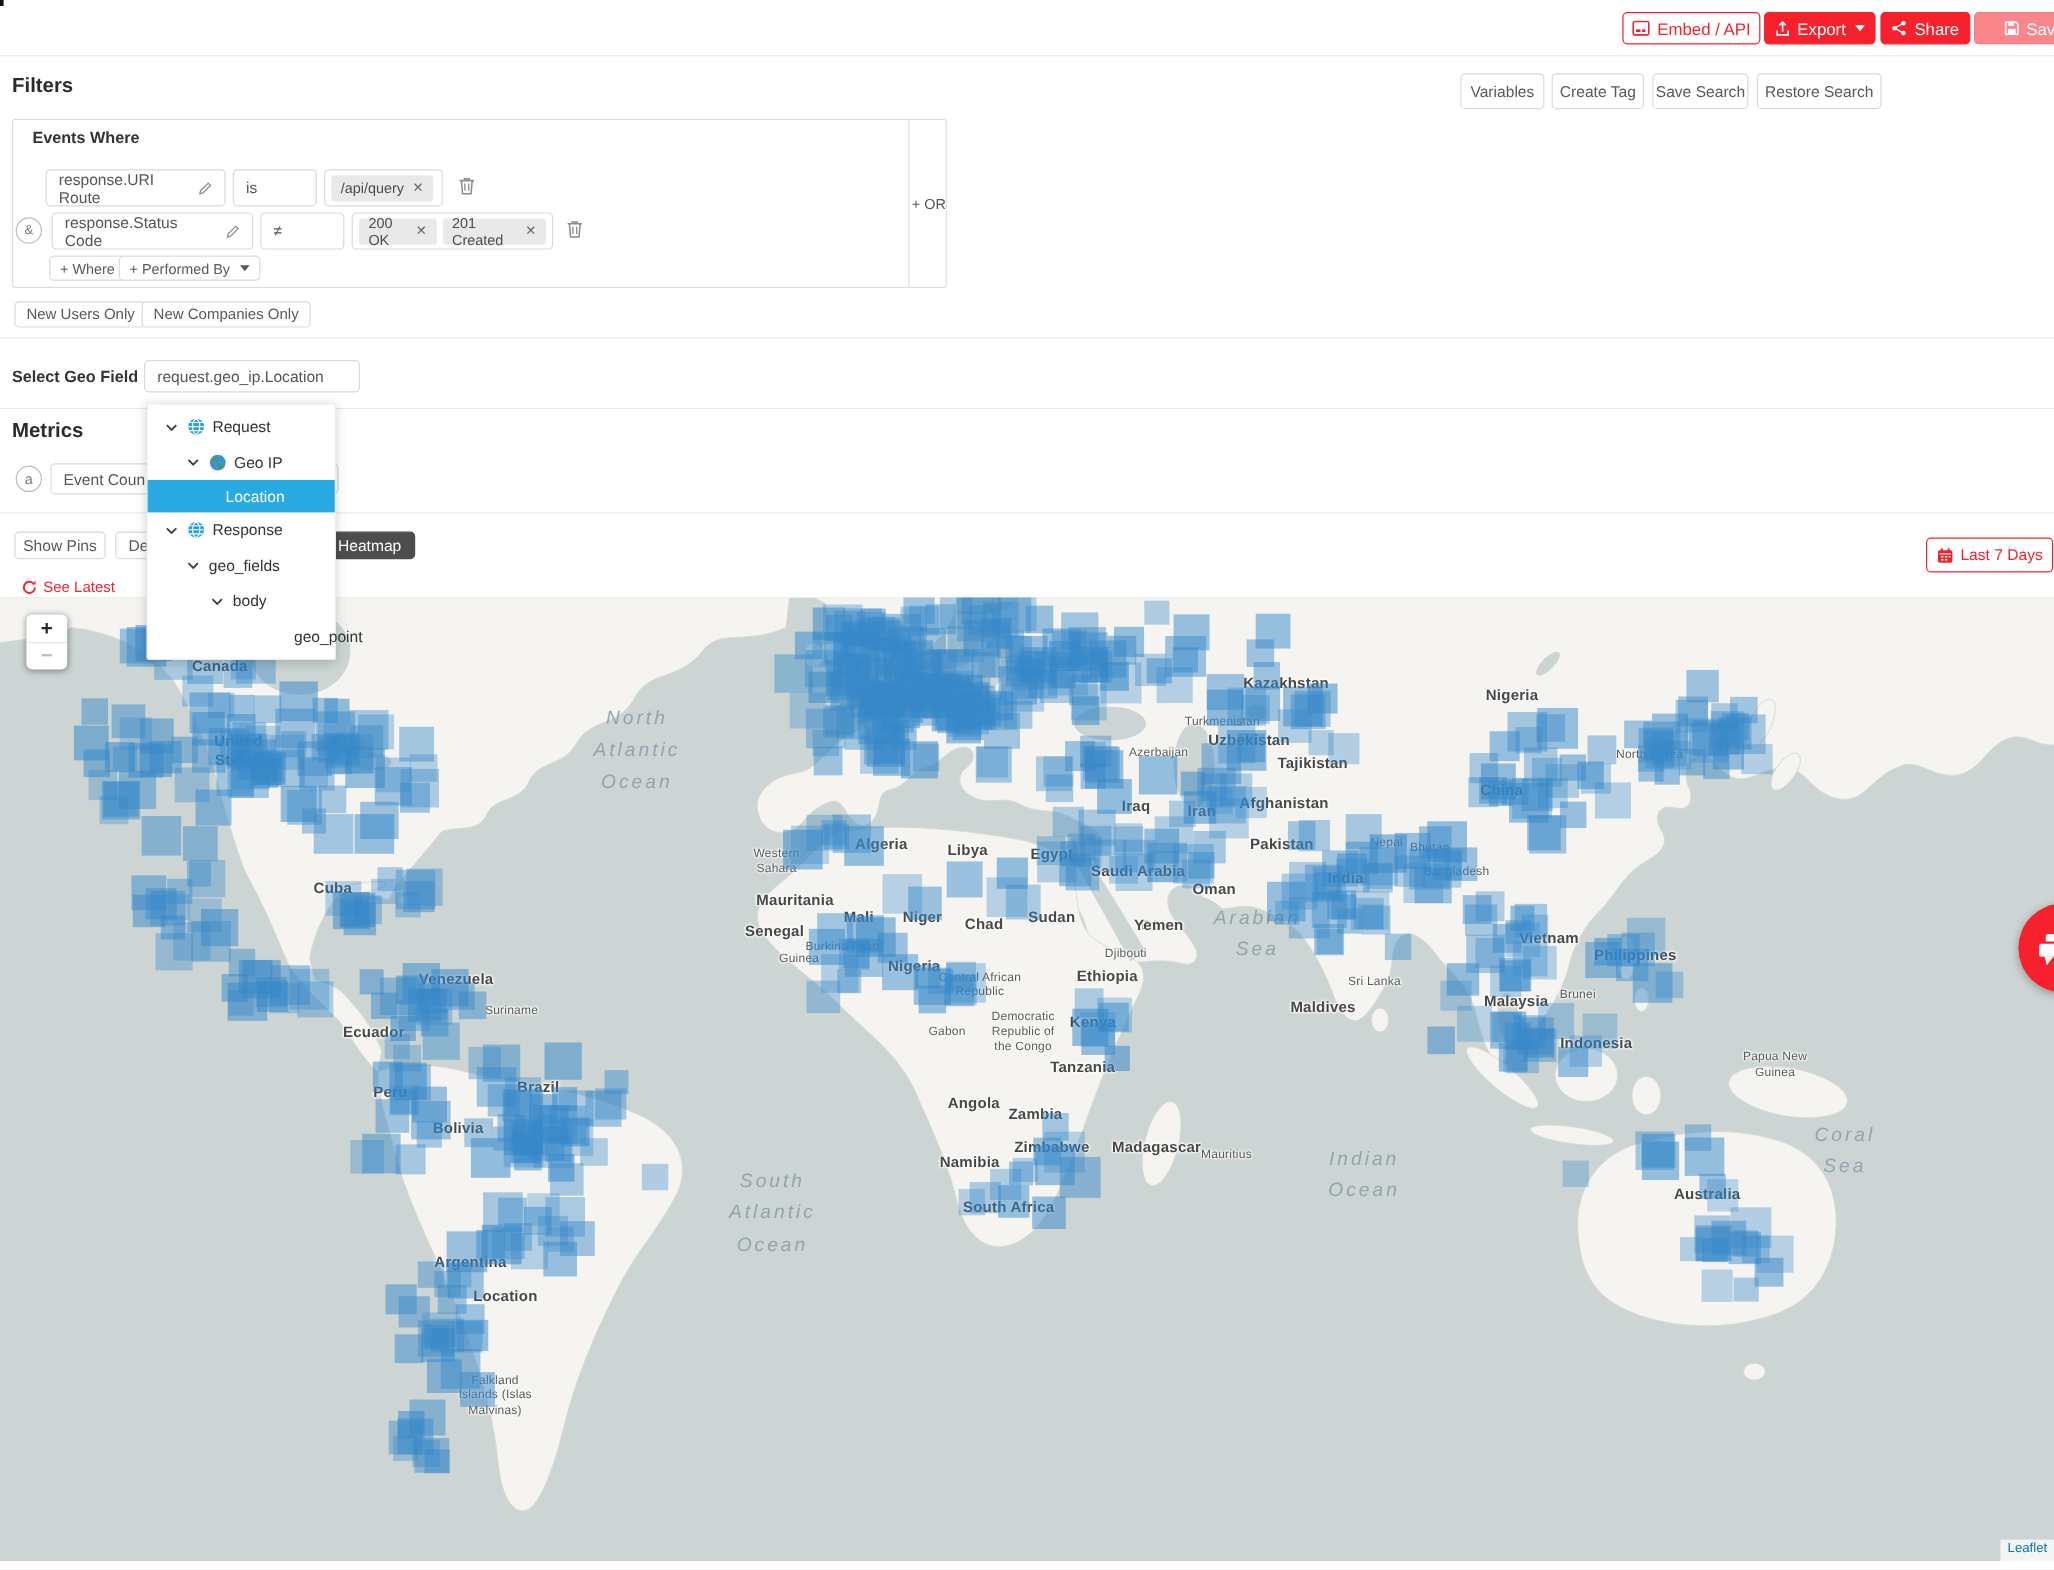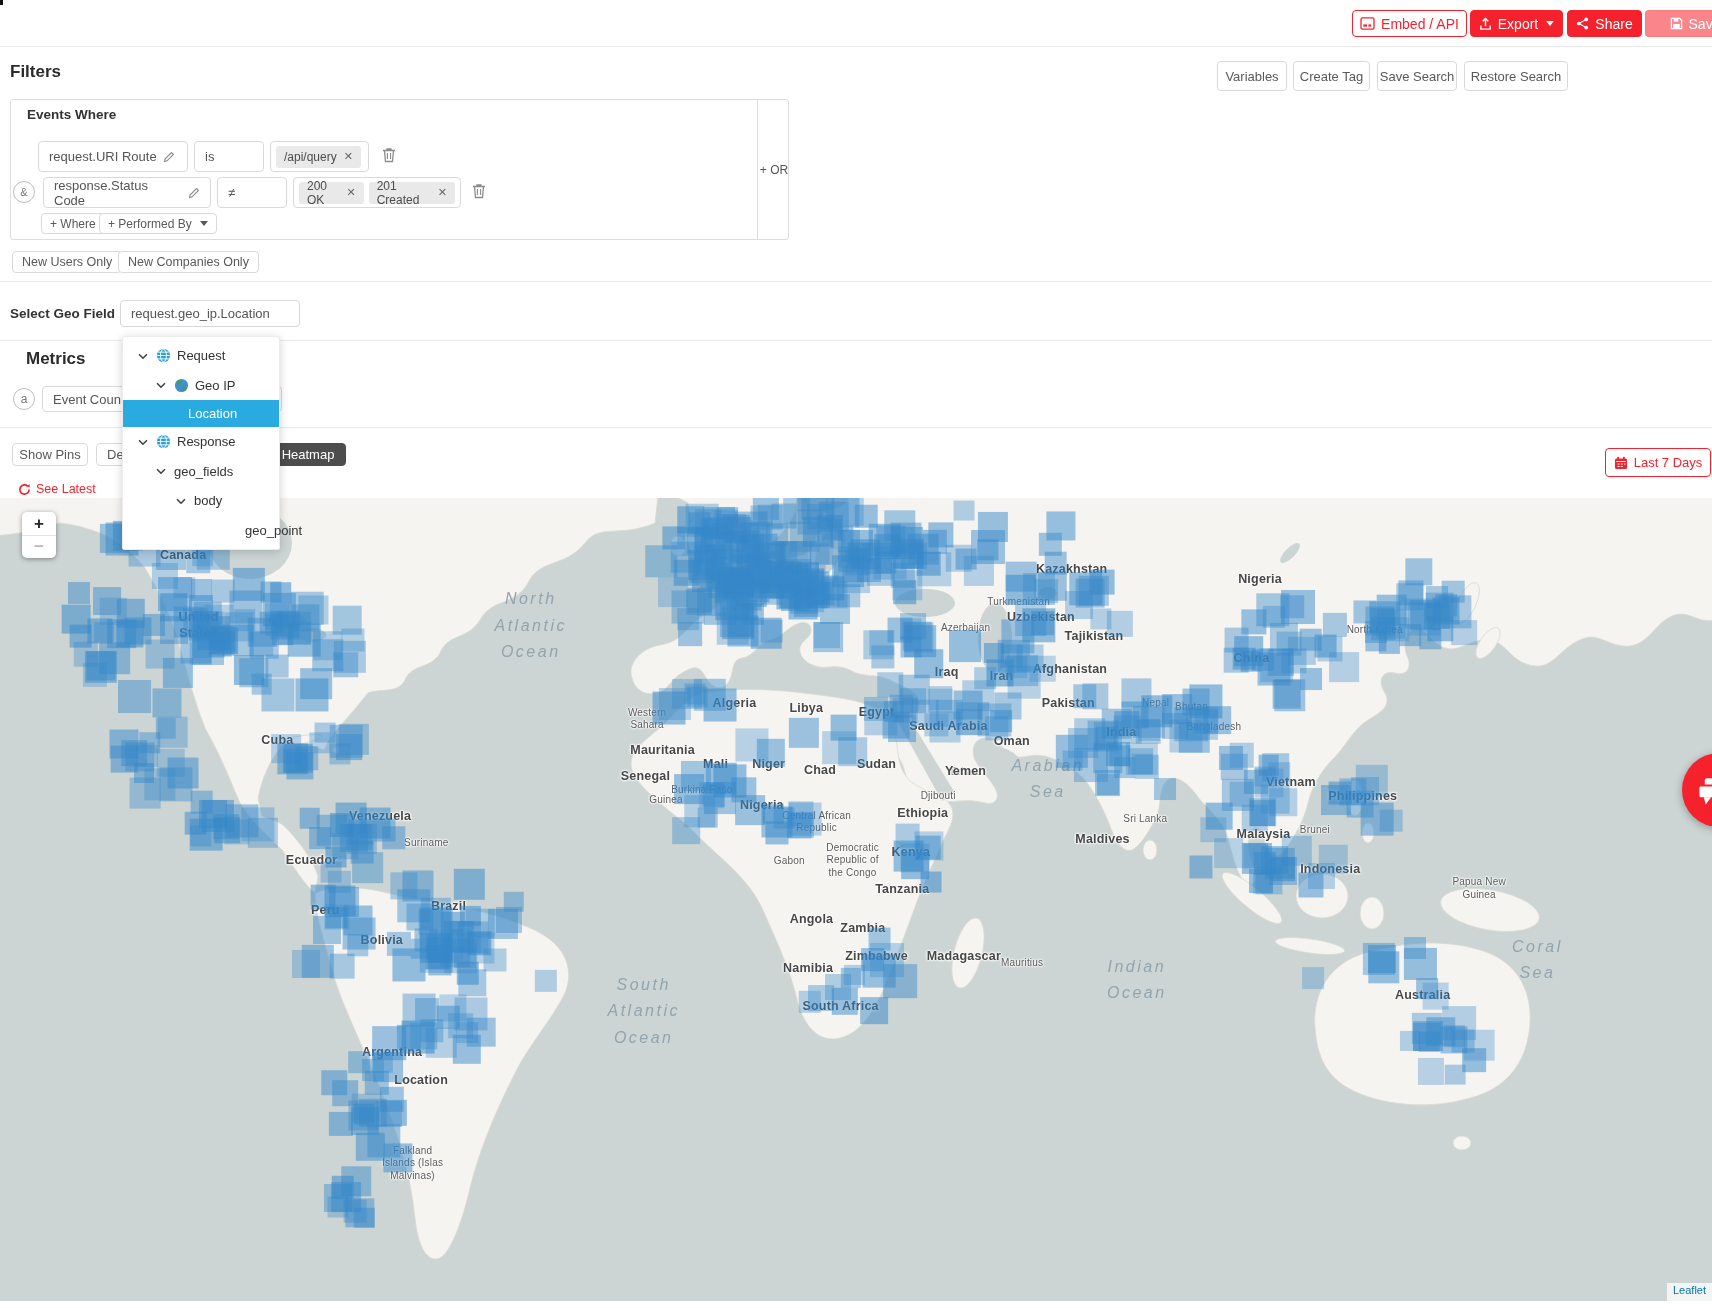--- a/index.html
+++ b/index.html
@@ -113,21 +113,21 @@
 
 <button class="btn abs" style="left:1217px;top:61px;width:70px;height:30px;">Variables</button>
 <button class="btn abs" style="left:1293px;top:61px;width:77px;height:30px;">Create Tag</button>
 <button class="btn abs" style="left:1377px;top:61px;width:80px;height:30px;">Save Search</button>
 <button class="btn abs" style="left:1464px;top:61px;width:104px;height:30px;">Restore Search</button>
 
 <div class="abs" style="left:10px;top:99px;width:779px;height:141px;border:1px solid #ddd;border-radius:3px;background:#fff;">
   <div class="abs" style="left:16px;top:7px;font-size:13.5px;font-weight:bold;color:#333;">Events Where</div>
 
   <div class="fieldbox abs" style="left:27px;top:41px;width:150px;">
-    <span>request.URI Route</span>
+    <span>response.URI Route</span>
     <span style="display:inline-flex;">
       <svg width="12" height="12" viewBox="0 0 12 12">
           <path d="M1.5 10.5l.7-2.6 6.3-6.3 1.9 1.9-6.3 6.3z" fill="none" stroke="#8c8c8c" stroke-width="1.1"></path>
         </svg>
     </span>
   </div>
   <div class="fieldbox abs" style="left:183px;top:41px;width:70px;">
     <span>is</span>
   </div>
   <div class="fieldbox abs" style="left:259px;top:41px;width:99px;padding:0 5px;">
@@ -194,21 +194,21 @@
 
 <div class="divider" style="top:281px;"></div>
 
 <span class="abs" style="left:10px;top:306px;font-size:13.5px;font-weight:bold;color:#333;">Select Geo Field</span>
 <div class="fieldbox abs" style="left:120px;top:300px;width:180px;height:27px;">
   <span>request.geo_ip.Location</span>
 </div>
 
 <div class="divider" style="top:340px;"></div>
 
-<h1 class="sec abs" style="left:26px;top:349px;text-align:center;">Metrics</h1>
+<h1 class="sec abs" style="left:10px;top:349px;text-align:center;">Metrics</h1>
 <span class="circle-badge abs" style="left:13px;top:388px;width:22px;height:22px;font-size:12px;">a</span>
 <div class="fieldbox abs" style="left:42px;top:386px;width:240px;height:26px;">
   <span>Event Coun</span>
 </div>
 
 <div class="divider" style="top:427px;"></div>
 
 <button class="btn abs" style="left:12px;top:443px;width:76px;height:23px;">Show Pins</button>
 <button class="btn abs" style="left:96px;top:443px;width:160px;height:23px;justify-content:flex-start;padding-left:10px;">De</button>
 <button class="btn btn-dark abs" style="left:270px;top:443px;width:76px;height:23px;">Heatmap</button>

